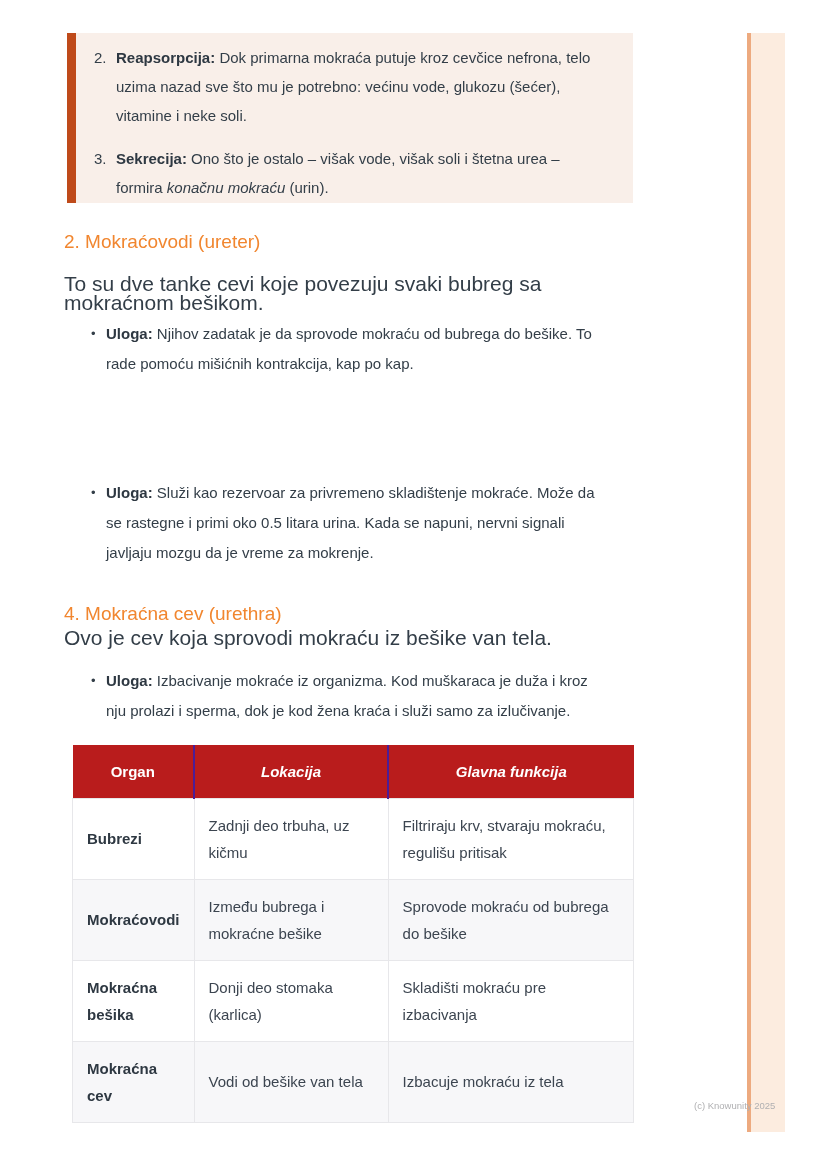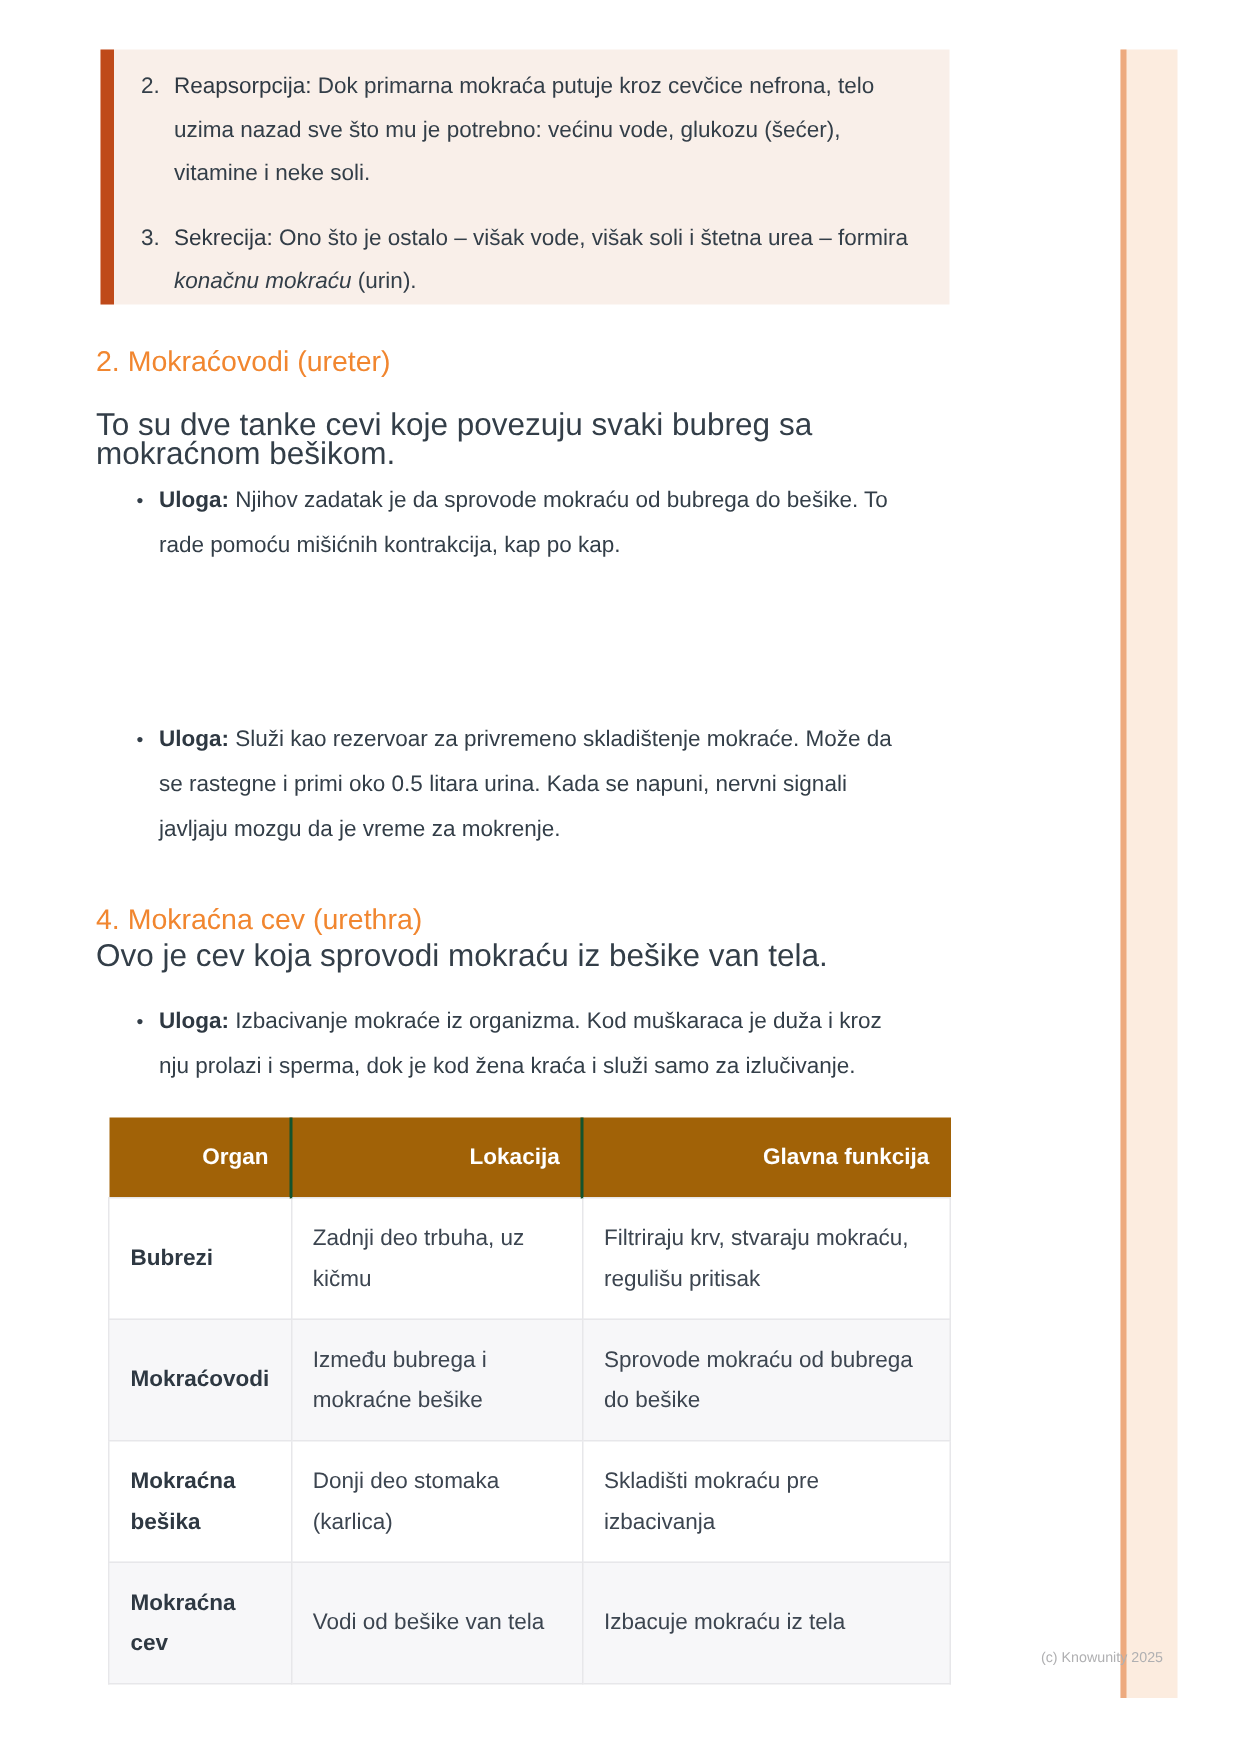--- a/index.html
+++ b/index.html
@@ -12,40 +12,40 @@
     background: #fcecdf; border-left: 4px solid #edaa7f; z-index: 0; }
 
   
   .callout { position: absolute; left: 67px; top: 33px; width: 566px; height: 170px;
     background: #f9efe9; border-left: 9px solid #bf4a1a; padding: 10px 18px 0 18px;
     overflow: hidden; z-index: 1; }
   .citem { display: flex; line-height: 29px; font-size: 15px; }
   .citem + .citem { margin-top: 14px; }
   .cnum { width: 22px; flex: 0 0 22px; }
   .ctext { width: 492px; }
-  .citem strong { font-weight: normal; color: #2e3842; }
+  .citem strong { font-weight: bold; color: #2e3842; }
   .citem em { font-style: italic; }
 
   
   .sec-h { position: absolute; left: 64px; font-size: 19px; line-height: 22px;
     font-weight: normal; color: #f1862f; z-index: 1; }
   .sec-p { position: absolute; left: 64px; width: 575px; font-size: 21px;
     line-height: 19px; z-index: 1; }
   .blist { position: absolute; left: 64px; width: 555px; z-index: 1; }
   .bitem { position: relative; padding-left: 42px; font-size: 15px; line-height: 30px; }
   .bmark { position: absolute; left: 27px; top: 0; font-size: 13px; }
   .btext { display: block; width: 506px; }
   .bitem strong { font-weight: bold; color: #2e3842; }
 
   
   .organ-table { position: absolute; left: 72px; top: 745px; width: 562px;
     border-collapse: collapse; z-index: 1; font-size: 15px; }
-  .organ-table th { background: #a16207; color: #ffffff; font-weight: bold;
-    text-align: right; height: 53px; padding: 0 14px; vertical-align: middle; }
-  .organ-table th + th { border-left: 2px solid #14532d; }
+  .organ-table th { background: #b91c1c; color: #ffffff; font-weight: bold;
+    text-align: center; height: 53px; padding: 0 14px; vertical-align: middle; }
+  .organ-table th + th { border-left: 2px solid #4c1d95; font-style: italic; }
   .organ-table td { height: 81px; padding: 10px 14px; vertical-align: middle;
     border: 1px solid #e7e7ea; color: #3c4550; line-height: 27px; }
   .organ-table col.c1 { width: 113px; }
   .organ-table col.c2 { width: 198px; }
   .organ-table col.c3 { width: 251px; }
   .organ-table td.organ { font-weight: bold; color: #2e3842; }
   .organ-table tr.alt td { background: #f7f7f9; }
 
   .footer-credit { position: absolute; left: 694px; top: 1100px; font-size: 9.5px;
     color: #b0b0b2; z-index: 2; white-space: nowrap; }

